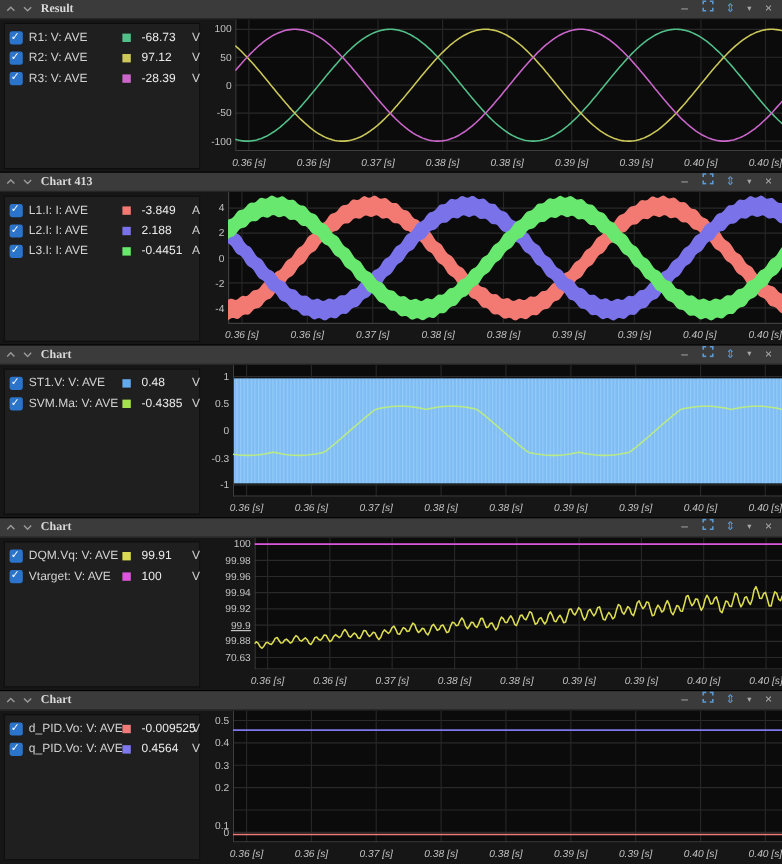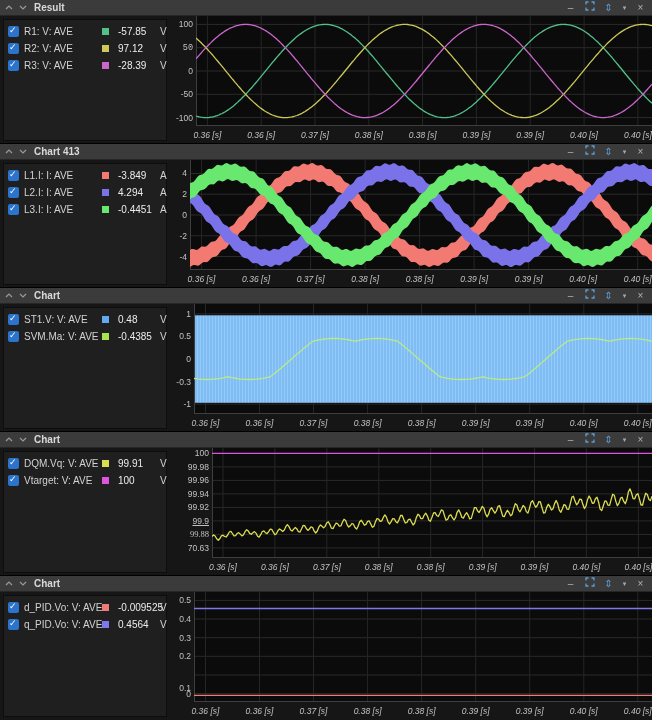--- a/index.html
+++ b/index.html
@@ -2,21 +2,21 @@
 <html><head>
 <meta charset="utf-8">
 <style>
   html,body{margin:0;padding:0;background:#0d0d0d;}
   body{width:652px;height:720px;overflow:hidden;font-family:"Liberation Sans",sans-serif;
        -webkit-font-smoothing:antialiased;}
   .panel{width:652px;height:144px;background:#161616;box-shadow:0 -1px 0 #000;position:relative;}
   .phdr{height:16px;background:#3b3b3b;display:flex;align-items:center;gap:4px;padding:0 4px;
         border-bottom:1px solid #262626;box-sizing:border-box;}
   .chev{display:inline-flex;align-items:center;width:10px;justify-content:center;cursor:pointer;}
-  .ptitle{font-size:10px;font-weight:700;color:#d9d9d9;margin-left:2px;white-space:nowrap;}
+  .ptitle{font-size:10px;font-weight:700;color:#d9d9d9;margin-left:2px;white-space:nowrap;font-family:Liberation Serif, serif;}
   .spacer{flex:1;}
   .hbtn{font-size:10px;color:#b2b2b2;width:15px;text-align:center;line-height:14px;cursor:pointer;}
   .hbtn.blue{color:#5b9bd5;}
   .hbtn.caret{width:9px;font-size:7px;color:#a8a8a8;}
   .pbody{height:128px;display:flex;}
   .legend{width:170px;box-sizing:border-box;padding:3px;}
   .lbox{background:#1f1f1f;border:1px solid #0d0d0d;height:100%;box-sizing:border-box;padding:3px 2px 0 4px;}
   .lrow{display:grid;grid-template-columns:16px 78px 12px 46px 14px;align-items:center;height:17px;}
   .cb{width:11px;height:11px;background:#2b74cc;border-radius:2px;position:relative;cursor:pointer;}
   .cb:after{content:"✓";position:absolute;left:1px;top:-1px;font-size:9px;color:#fff;}
@@ -56,21 +56,21 @@
     <span class="hbtn caret">▾</span>
     <span class="hbtn">×</span>
   </div>
   <div class="pbody">
     <div class="legend">
         <div class="lbox">
       <div class="lrow">
         <span class="cb"></span>
         <span class="llabel">R1: V: AVE</span>
         <span class="sw" style="background: rgb(83, 192, 138);"></span>
-        <span class="lval">-57.85</span>
+        <span class="lval">-68.73</span>
         <span class="lunit">V</span>
       </div>
       <div class="lrow">
         <span class="cb"></span>
         <span class="llabel">R2: V: AVE</span>
         <span class="sw" style="background: rgb(204, 200, 89);"></span>
         <span class="lval">97.12</span>
         <span class="lunit">V</span>
       </div>
       <div class="lrow">
@@ -78,21 +78,21 @@
         <span class="llabel">R3: V: AVE</span>
         <span class="sw" style="background: rgb(203, 102, 203);"></span>
         <span class="lval">-28.39</span>
         <span class="lunit">V</span>
       </div>
     </div>
       </div>
     <div class="chart">
       <div class="gutter" style="width: 26px;">
           <span class="ytick" style="top: 3.38983px;">100</span>
-          <span class="ytick" style="top: 26.6949px; font-family: Liberation Mono, monospace;">50</span>
+          <span class="ytick" style="top: 26.6949px;">50</span>
           <span class="ytick" style="top: 50px;">0</span>
           <span class="ytick" style="top: 73.3051px;">-50</span>
           <span class="ytick" style="top: 96.6102px;">-100</span>
         </div>
       <div class="plot" style="left: 26px;"><svg width="456" height="110">
             <defs></defs>
             <line x1="0" y1="8.4" x2="456" y2="8.4" stroke="#2a2a2a"></line>
             <line x1="0" y1="31.7" x2="456" y2="31.7" stroke="#2a2a2a"></line>
             <line x1="0" y1="55.0" x2="456" y2="55.0" stroke="#2a2a2a"></line>
             <line x1="0" y1="78.3" x2="456" y2="78.3" stroke="#2a2a2a"></line>
@@ -156,21 +156,21 @@
         <span class="cb"></span>
         <span class="llabel">L1.I: I: AVE</span>
         <span class="sw" style="background: rgb(242, 122, 114);"></span>
         <span class="lval">-3.849</span>
         <span class="lunit">A</span>
       </div>
       <div class="lrow">
         <span class="cb"></span>
         <span class="llabel">L2.I: I: AVE</span>
         <span class="sw" style="background: rgb(122, 114, 232);"></span>
-        <span class="lval">4.294</span>
+        <span class="lval">2.188</span>
         <span class="lunit">A</span>
       </div>
       <div class="lrow">
         <span class="cb"></span>
         <span class="llabel">L3.I: I: AVE</span>
         <span class="sw" style="background: rgb(104, 232, 110);"></span>
         <span class="lval">-0.4451</span>
         <span class="lunit">A</span>
       </div>
     </div>
@@ -352,21 +352,21 @@
     </div>
       </div>
     <div class="chart">
       <div class="gutter" style="width: 42px;">
           <span class="ytick" style="top: 0.398773px;">100</span>
           <span class="ytick" style="top: 13.8957px;">99.98</span>
           <span class="ytick" style="top: 27.3926px;">99.96</span>
           <span class="ytick" style="top: 40.8896px;">99.94</span>
           <span class="ytick" style="top: 54.3865px;">99.92</span>
           <span class="ytick" style="top: 67.8834px; text-decoration: underline;">99.9</span>
-          <span class="ytick" style="top: 81.3804px; font-family: Liberation Serif, serif;">99.88</span>
+          <span class="ytick" style="top: 81.3804px;">99.88</span>
           <span class="ytick" style="top: 94.8773px;">70.63</span>
         </div>
       <div class="plot" style="left: 42px;"><svg width="440" height="110">
             <defs></defs>
             <line x1="0" y1="5.4" x2="440" y2="5.4" stroke="#2a2a2a"></line>
             <line x1="0" y1="18.9" x2="440" y2="18.9" stroke="#2a2a2a"></line>
             <line x1="0" y1="32.4" x2="440" y2="32.4" stroke="#2a2a2a"></line>
             <line x1="0" y1="45.9" x2="440" y2="45.9" stroke="#2a2a2a"></line>
             <line x1="0" y1="59.4" x2="440" y2="59.4" stroke="#2a2a2a"></line>
             <line x1="0" y1="72.9" x2="440" y2="72.9" stroke="#2a2a2a"></line>

